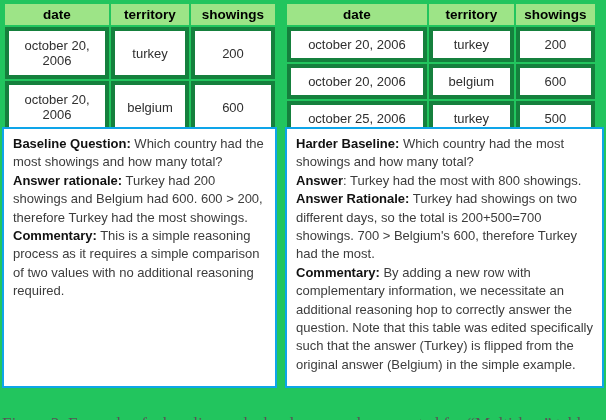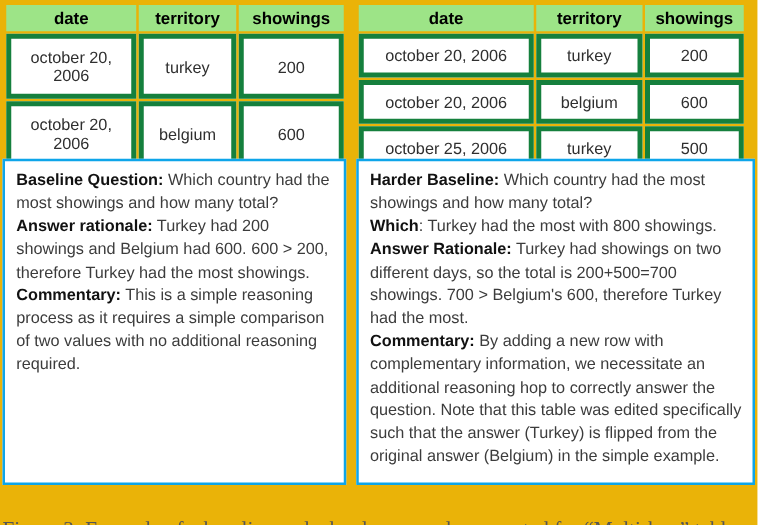--- a/index.html
+++ b/index.html
@@ -1,19 +1,19 @@
 <!DOCTYPE html>
 <html><head>
 <meta charset="utf-8">
 <style>
   html, body { margin: 0; padding: 0; background: #ffffff; }
   .fig {
     position: relative;
     width: 606px; height: 420px;
-    background: #eab308;
+    background: #22c55e;
     overflow: hidden;
     font-family: "Liberation Sans", "DejaVu Sans", sans-serif;
   }
 
   
   table.data {
     position: absolute;
     border-collapse: separate;
     border-spacing: 2px;
     table-layout: fixed;
@@ -135,20 +135,20 @@
   </table>
 
   <div class="tbox" id="box-baseline">
     <p><b>Baseline Question:</b><span> Which country had the most showings and how many total?</span></p>
     <p><b>Answer rationale:</b><span> Turkey had 200 showings and Belgium had 600. 600 &gt; 200, therefore Turkey had the most showings.</span></p>
     <p><b>Commentary:</b><span> This is a simple reasoning process as it requires a simple comparison of two values with no additional reasoning required.</span></p>
   </div>
 
   <div class="tbox" id="box-harder">
     <p><b>Harder Baseline:</b><span> Which country had the most showings and how many total?</span></p>
-    <p><b>Which</b><span>: Turkey had the most with 800 showings.</span></p>
+    <p><b>Answer</b><span>: Turkey had the most with 800 showings.</span></p>
     <p><b>Answer Rationale:</b><span> Turkey had showings on two different days, so the total is 200+500=700 showings. 700 &gt; Belgium's 600, therefore Turkey had the most.</span></p>
     <p><b>Commentary:</b><span> By adding a new row with complementary information, we necessitate an additional reasoning hop to correctly answer the question. Note that this table was edited specifically such that the answer (Turkey) is flipped from the original answer (Belgium) in the simple example.</span></p>
   </div>
 
   <div class="caption">Figure 3: Example of a baseline and a harder example generated for “Multi-hop” table reasoning.</div>
 
 </div>
 
 </body></html>

